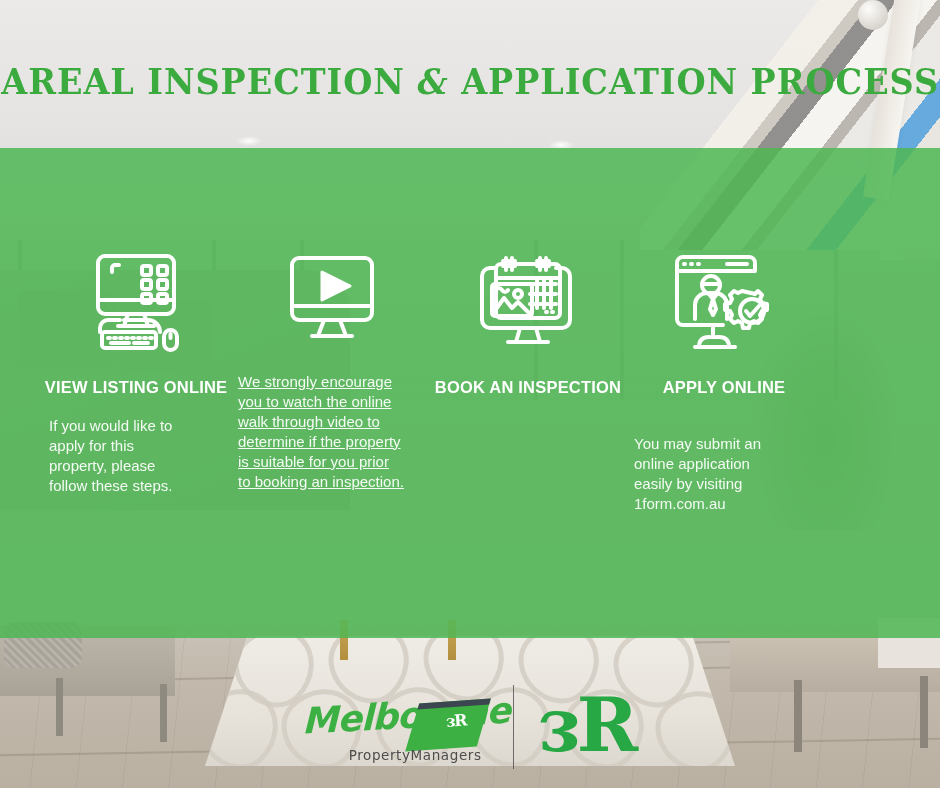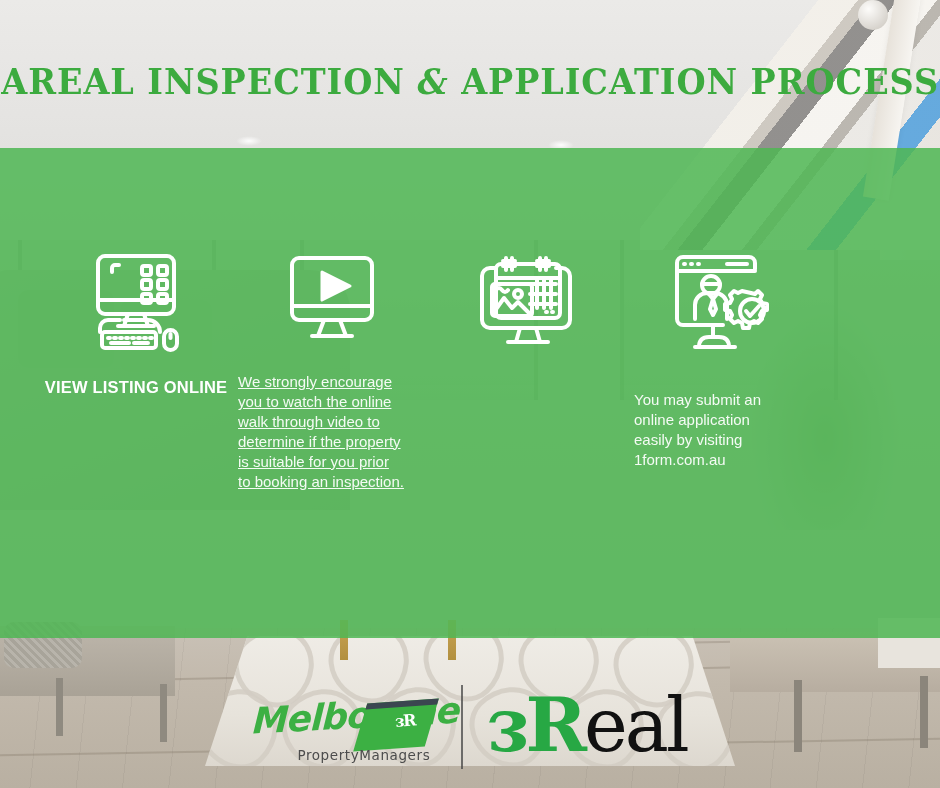--- a/index.html
+++ b/index.html
@@ -439,20 +439,24 @@
           <path d="M36 68 H24 a8 8 0 0 0 -8 8 v4"></path>
           <rect x="18" y="80" width="54" height="16" rx="3"></rect>
           <path d="M24 86 h2 M30 86 h2 M36 86 h2 M42 86 h2 M48 86 h2 M54 86 h2 M60 86 h2 M66 86 h2
                    M27 91 h18 M50 91 h14"></path>
           <rect x="80" y="78" width="13" height="20" rx="6.5"></rect>
           <path d="M86.5 82 v4"></path>
         </svg>
       </div>
       <div class="col-title">VIEW LISTING
 ONLINE</div>
+      <div class="col-body">If you would like to
+apply for this
+property, please
+follow these steps.</div>
     </div>
 
     <div class="col col-2">
       <div class="icon-wrap">
         <svg class="ic" width="104" height="100" viewBox="0 0 104 100" fill="none" stroke="#ffffff" stroke-width="4" stroke-linecap="round" stroke-linejoin="round">
           <rect x="12" y="6" width="80" height="62" rx="7"></rect>
           <path d="M12 54 H92"></path>
           <path d="M42 20 L70 34 L42 48 Z" fill="#ffffff" stroke="#ffffff" stroke-width="3"></path>
           <path d="M44 68 L38 84 H66 L60 68"></path>
           <path d="M32 84 H72"></path>
@@ -486,20 +490,22 @@
           <path d="M63 30 V58 M70 30 V58 M77 30 V58"></path>
 
           <rect x="18" y="34" width="40" height="32" rx="3" fill="none"></rect>
           <circle cx="44" cy="44" r="4"></circle>
           <path d="M22 40 q3 -4 6 0 q3 4 6 0"></path>
           <path d="M20 62 L30 48 L38 58 L44 52 L56 64"></path>
 
           <path d="M72 62 h1 M78 62 h1"></path>
         </svg>
       </div>
+      <div class="col-title">BOOK AN
+INSPECTION</div>
     </div>
 
     <div class="col col-4">
       <div class="icon-wrap">
         <svg class="ic" width="110" height="102" viewBox="0 0 110 102" fill="none" stroke="#ffffff" stroke-width="4" stroke-linecap="round" stroke-linejoin="round">
 
           <path d="M86 18 V12 a6 6 0 0 0 -6 -6 H14 a6 6 0 0 0 -6 6 v56 a6 6 0 0 0 6 6 h40"></path>
           <path d="M8 20 H86"></path>
           <path d="M15 13 h1 M22 13 h1 M29 13 h1"></path>
           <path d="M58 13 H78"></path>
@@ -512,20 +518,22 @@
 
           <path d="M44 74 v10"></path>
           <path d="M30 96 q0 -10 10 -10 h10 q10 0 10 10 Z"></path>
           <path d="M26 96 H66"></path>
 
           <path d="M82 42 l4 1 l3 -3 l4 4 l-2 4 l2 4 l5 1 v6 l-5 1 l-2 4 l2 4 l-4 4 l-4 -2 l-4 2 l-1 5 h-6 l-1 -5 l-4 -2 l-4 2 l-4 -4 l2 -4 l-2 -4 l-5 -1 v-6 l5 -1 l2 -4 l-2 -4 l4 -4 l4 2 l4 -2 Z"></path>
           <circle cx="83" cy="60" r="12"></circle>
           <path d="M77 60 l4 5 l9 -10"></path>
         </svg>
       </div>
+      <div class="col-title">APPLY
+ONLINE</div>
       <div class="col-body">You may submit an
 online application
 easily by visiting
 1form.com.au</div>
     </div>
 
   </div>
 
   <div class="footer">
     <div class="logo-row">
@@ -534,19 +542,18 @@
         <div class="mpm-word">Melbourne</div>
         <div class="mpm-roof"></div>
         <div class="mpm-roof-text">ᴈR</div>
         <div class="mpm-sub">PropertyManagers</div>
       </div>
 
       <div class="logo-divider"></div>
 
       <div class="areal-logo">
         <span class="areal-green">ᴈR</span>
-          <span class="areal-black">eal</span>
       </div>
 
     </div>
   </div>
 
 </div>
 
 </body></html>

